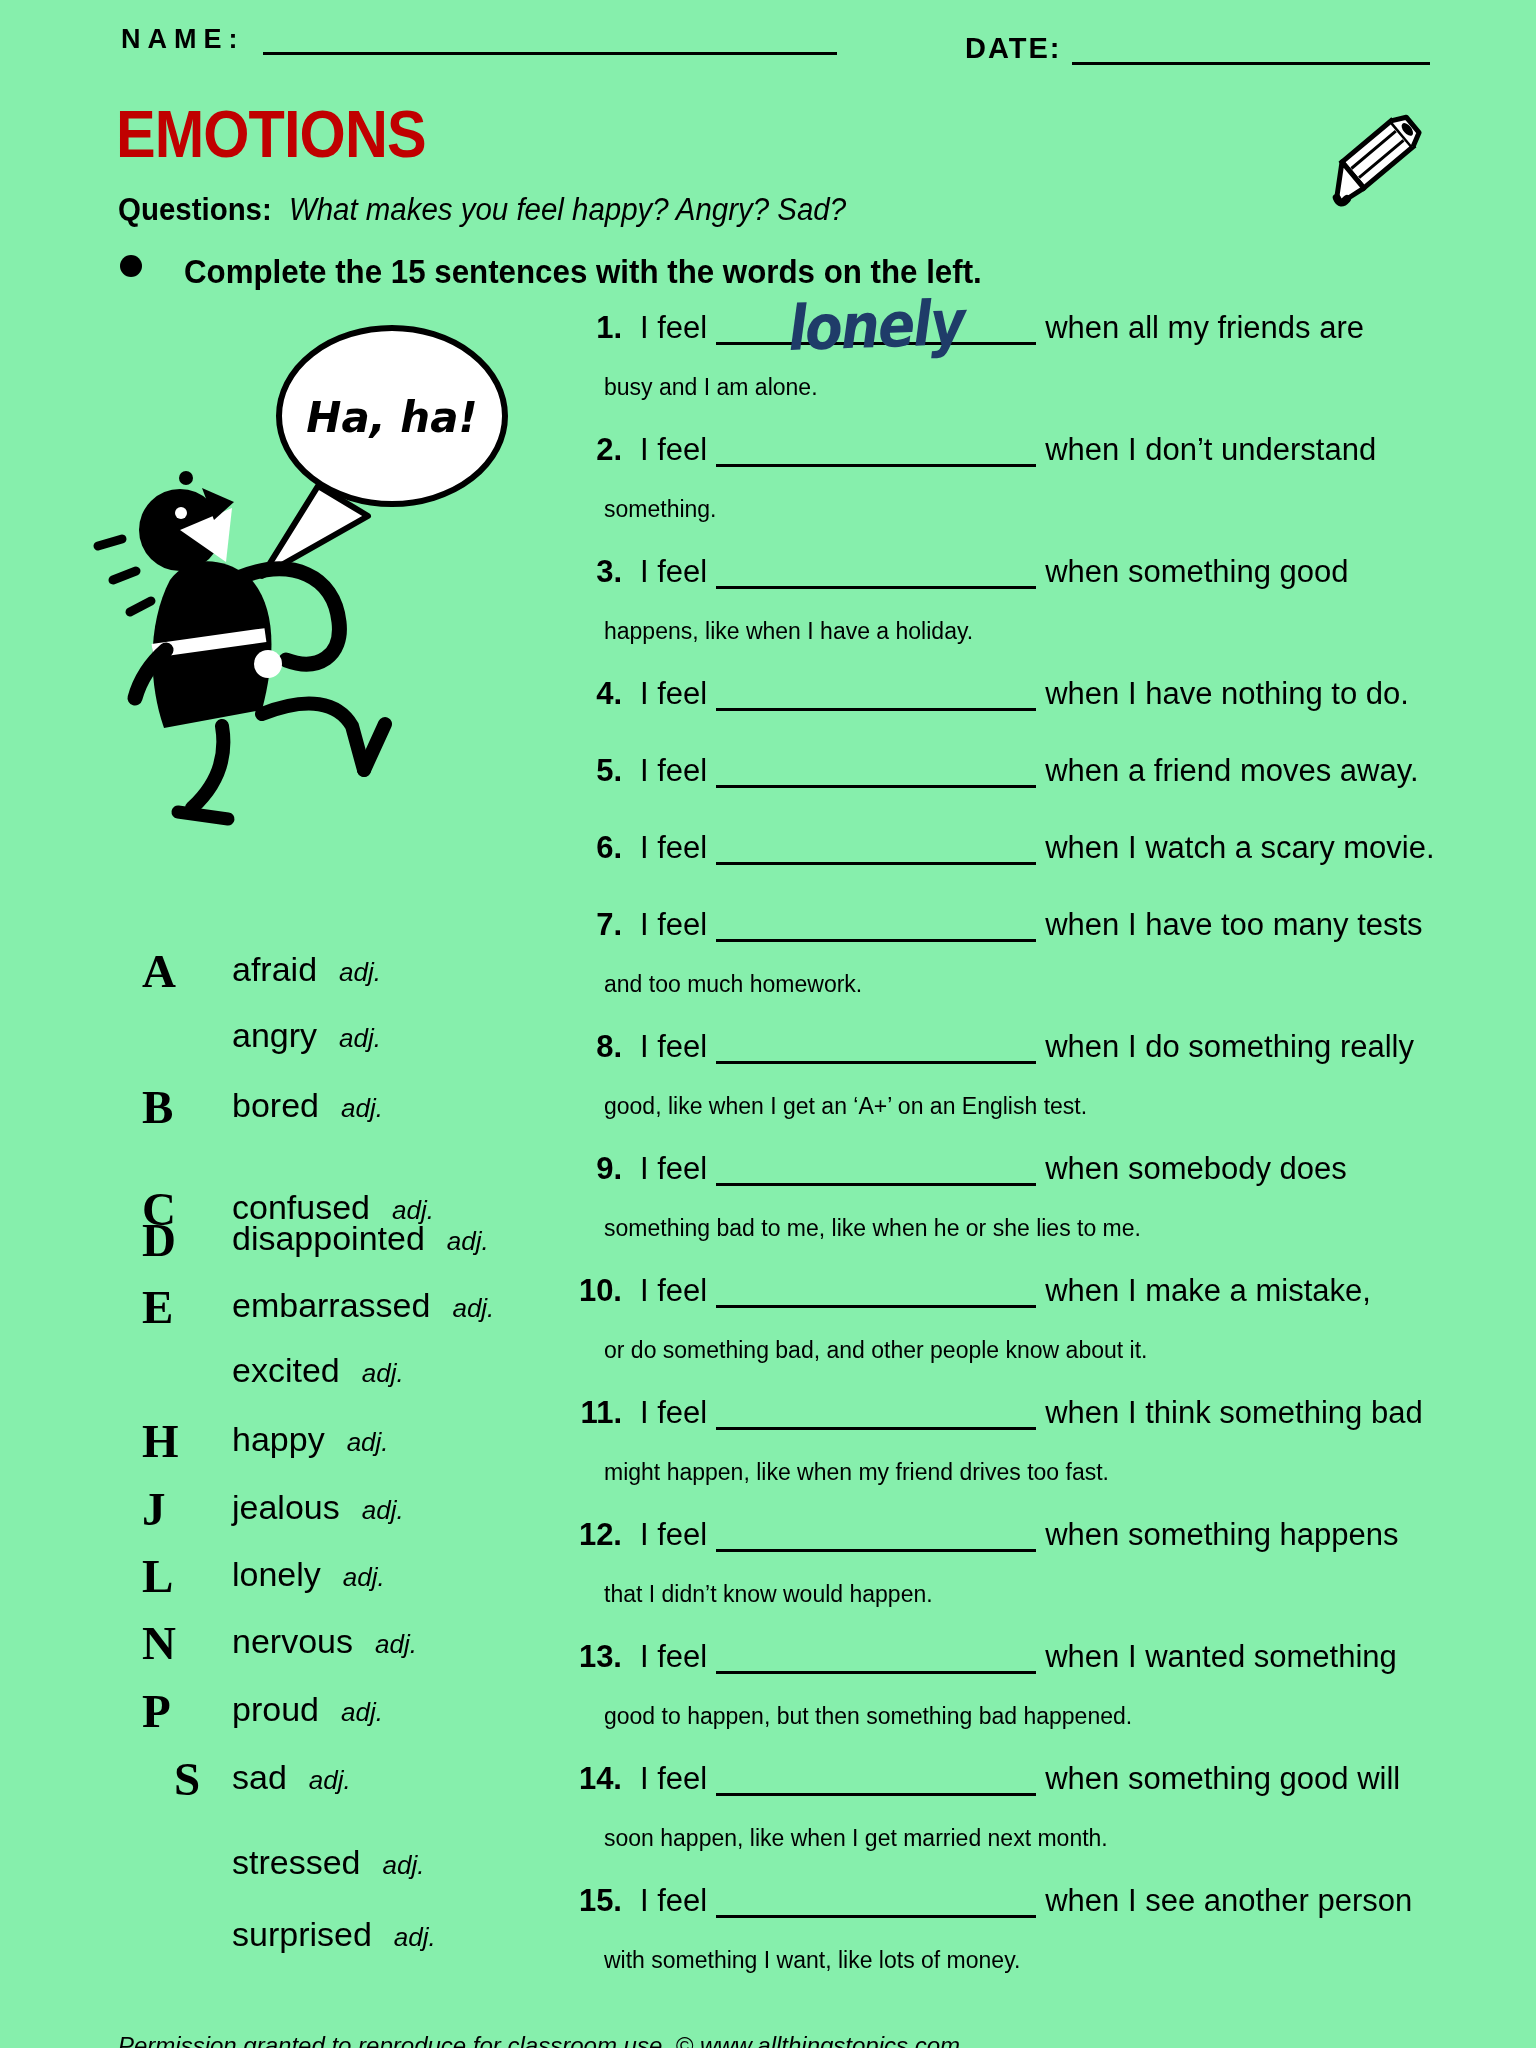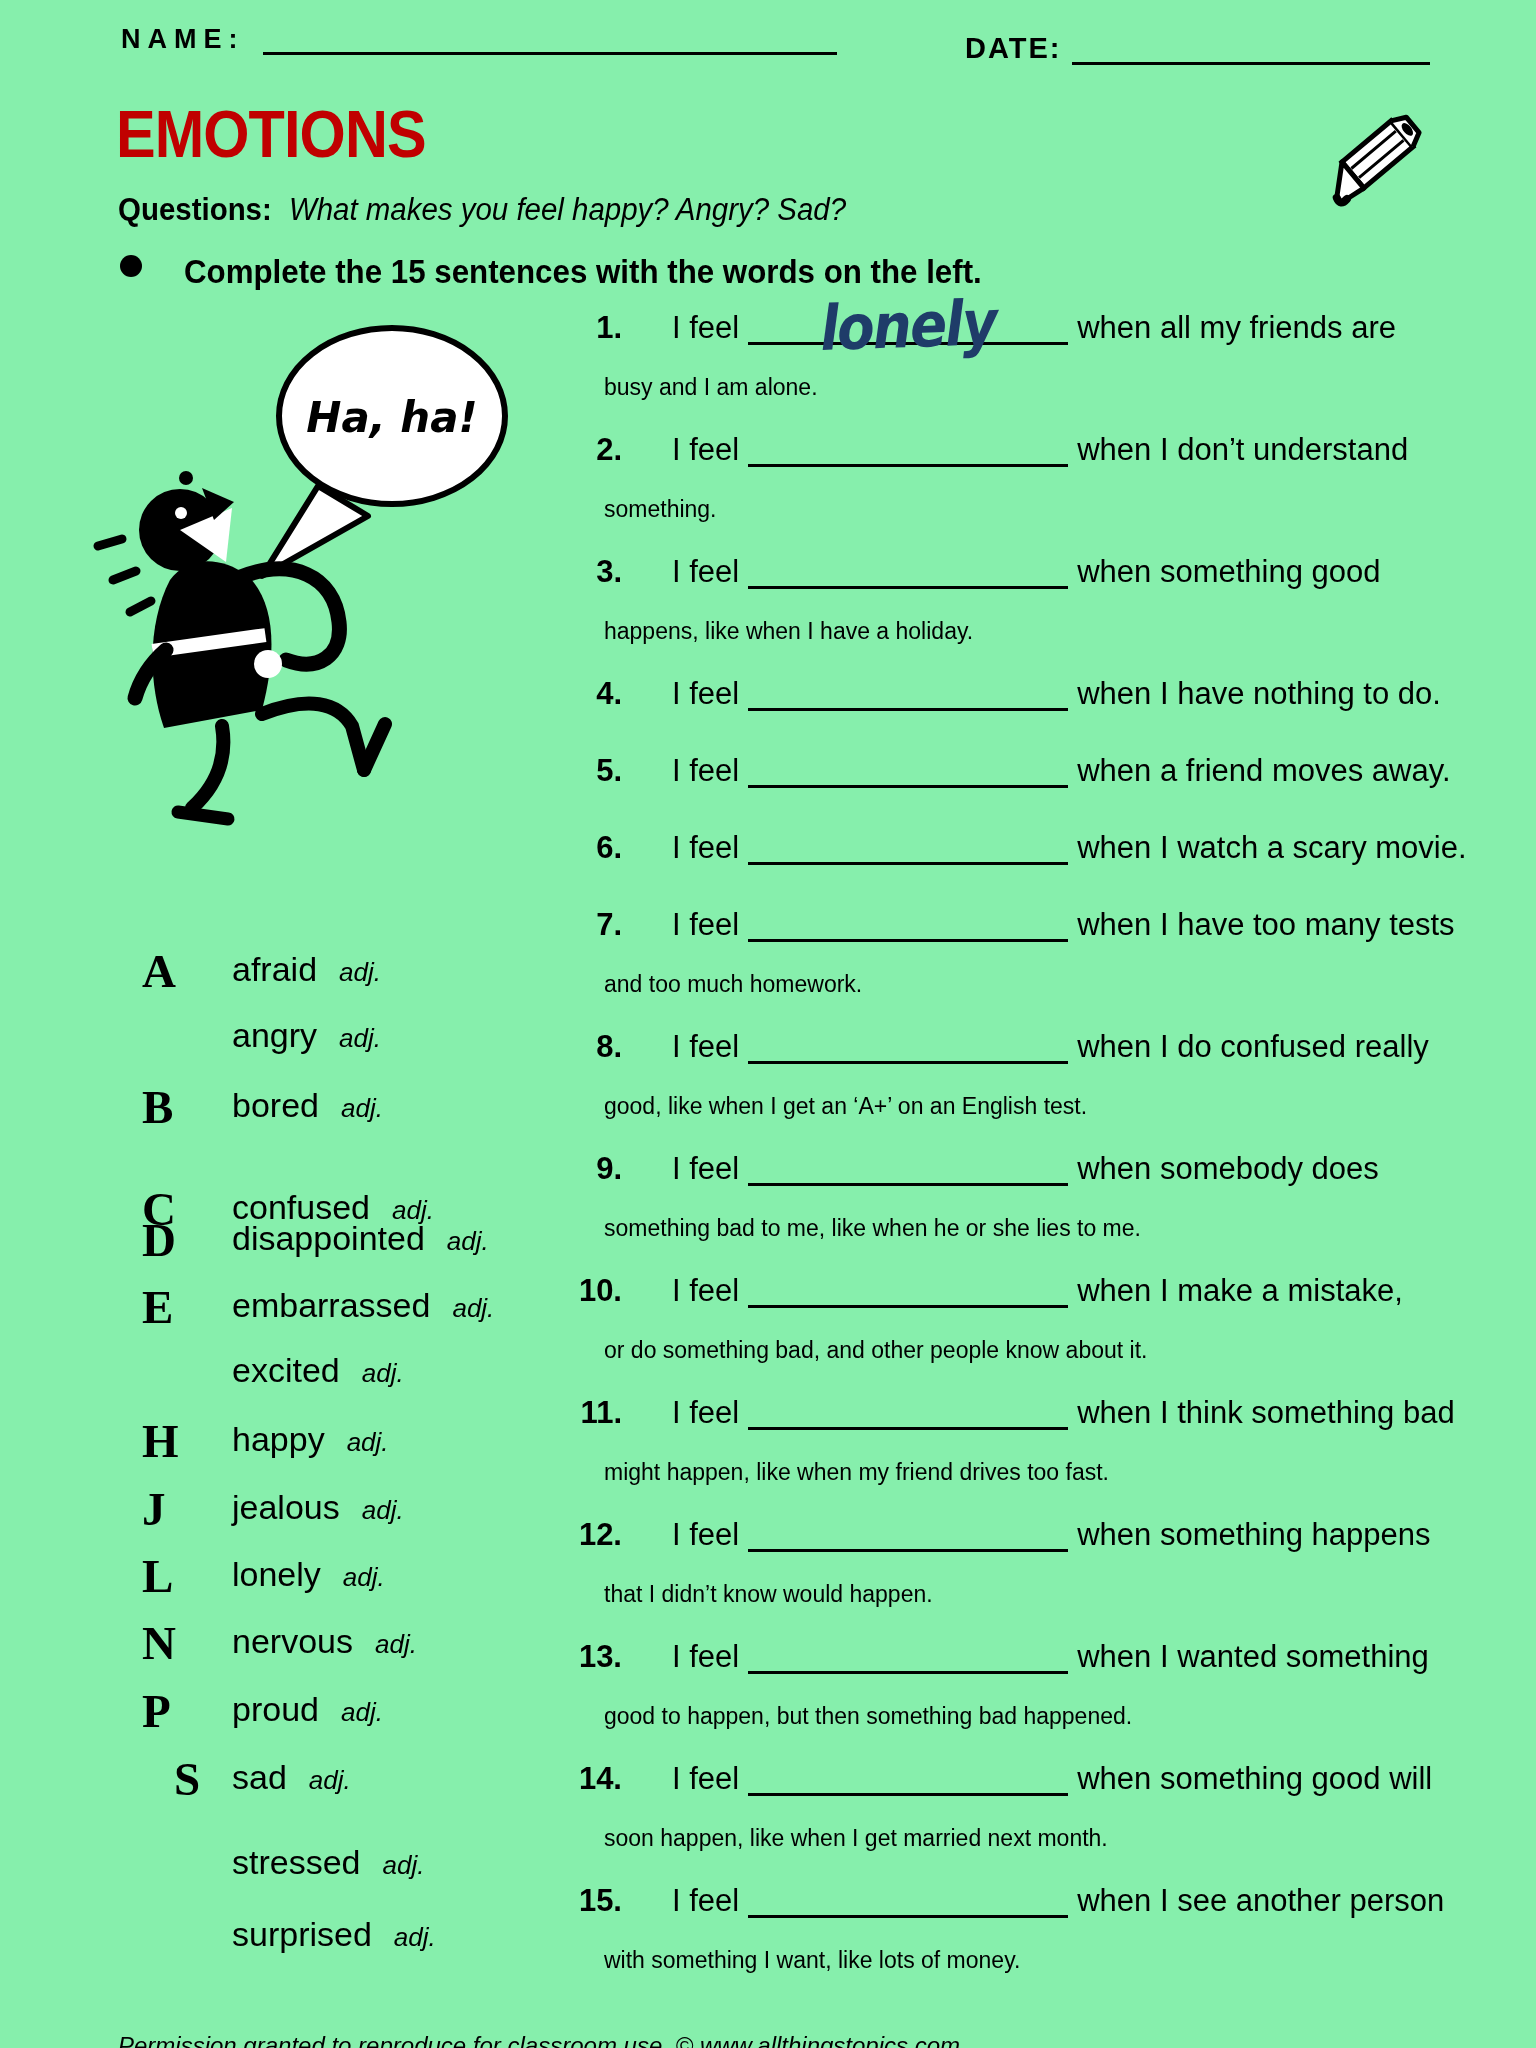--- a/index.html
+++ b/index.html
@@ -67,21 +67,21 @@
     vertical-align:-6px;
   }
   .wl-word{font-size:34px;}
   .wl-pos{font-size:26px;font-style:italic;margin-left:22px;}
   
   .sentence{position:absolute;left:0;top:0;width:1536px;}
   .s-num{
     position:absolute;left:500px;top:0;width:122px;
     text-align:right;font-size:31px;font-weight:700;
   }
-  .s-line1{position:absolute;left:672px;top:0;font-size:31px;white-space:nowrap;}
+  .s-line1{position:absolute;left:640px;top:0;font-size:31px;white-space:nowrap;}
   .s-line2{position:absolute;left:604px;top:64px;font-size:23px;white-space:nowrap;text-align:right;}
   .s-blank{
     display:inline-block;width:320px;height:30px;
     border-bottom:3px solid #000;
     margin:0 9px;vertical-align:-7px;position:relative;
   }
   .s-answer{
     position:absolute;left:50%;bottom:-20px;
     transform:translateX(-50%) rotate(-2deg) scaleX(.88);
     font-family:"DejaVu Sans", sans-serif;
@@ -270,21 +270,21 @@
     <span class="s-num">7.</span>
     <div class="s-line1">
       <span class="s-lead">I feel</span><span class="s-blank"></span><span class="s-rest">when I have too many tests</span>
     </div>
     <div class="s-line2">and too much homework.</div>
   </div>
 
   <div class="sentence" style="top: 1029px;">
     <span class="s-num">8.</span>
     <div class="s-line1">
-      <span class="s-lead">I feel</span><span class="s-blank"></span><span class="s-rest">when I do confused really</span>
+      <span class="s-lead">I feel</span><span class="s-blank"></span><span class="s-rest">when I do something really</span>
     </div>
     <div class="s-line2">good, like when I get an ‘A+’ on an English test.</div>
   </div>
 
   <div class="sentence" style="top: 1151px;">
     <span class="s-num">9.</span>
     <div class="s-line1">
       <span class="s-lead">I feel</span><span class="s-blank"></span><span class="s-rest">when somebody does</span>
     </div>
     <div class="s-line2">something bad to me, like when he or she lies to me.</div>

